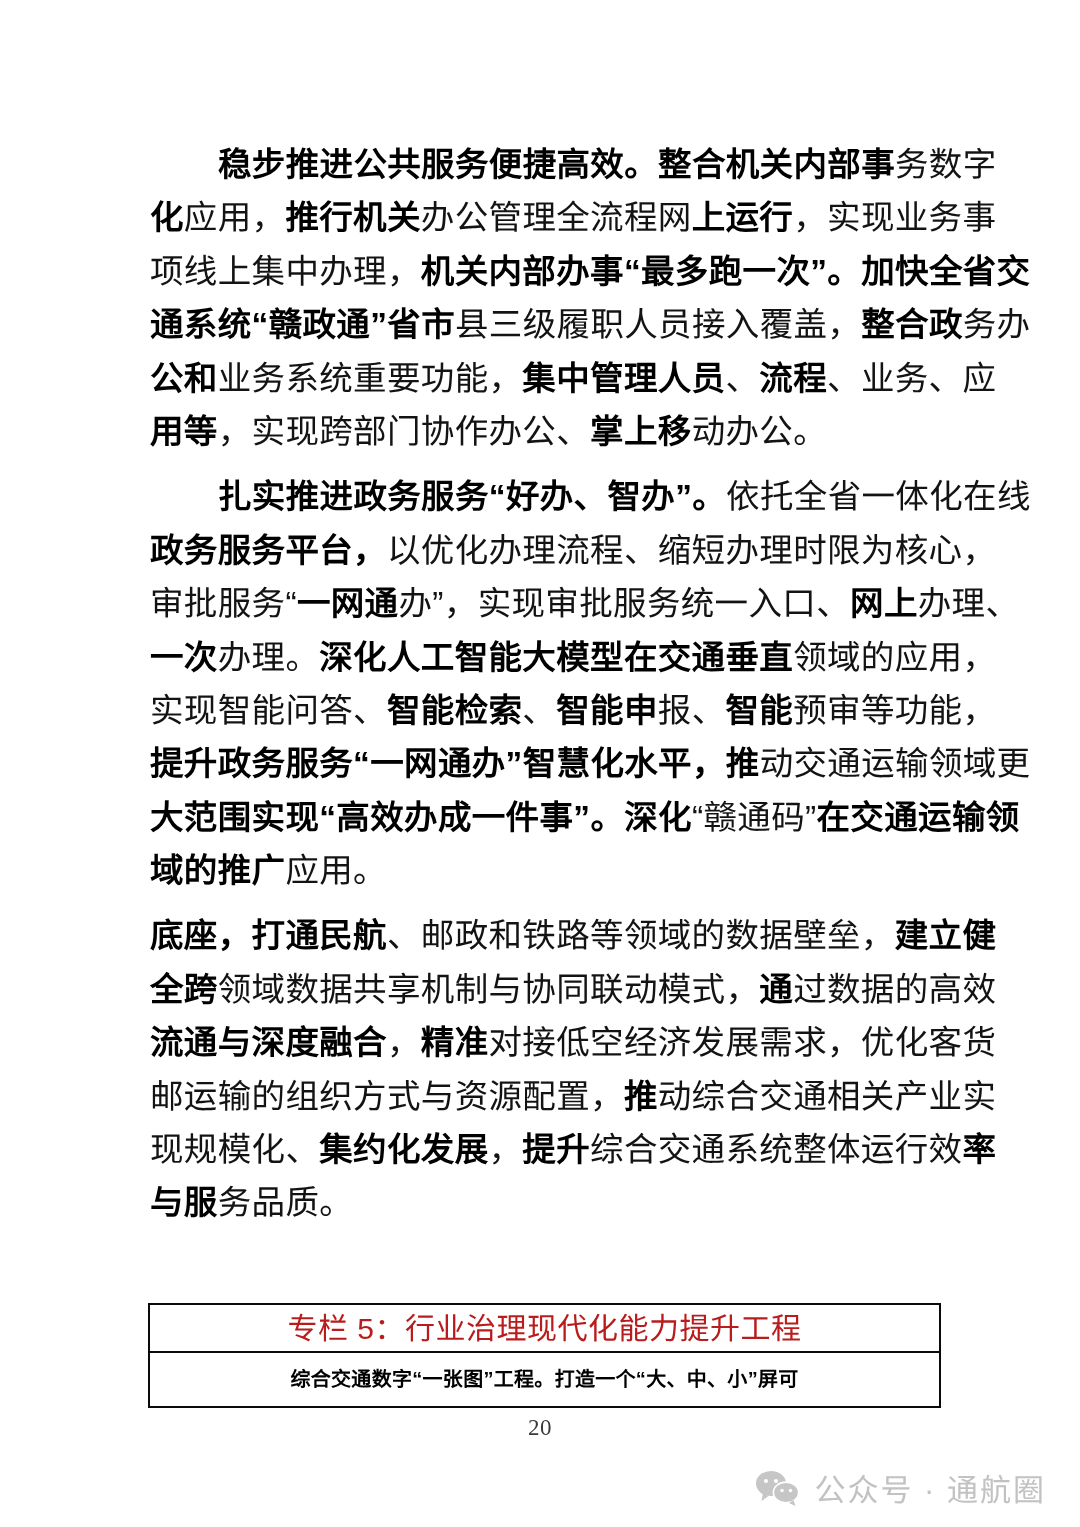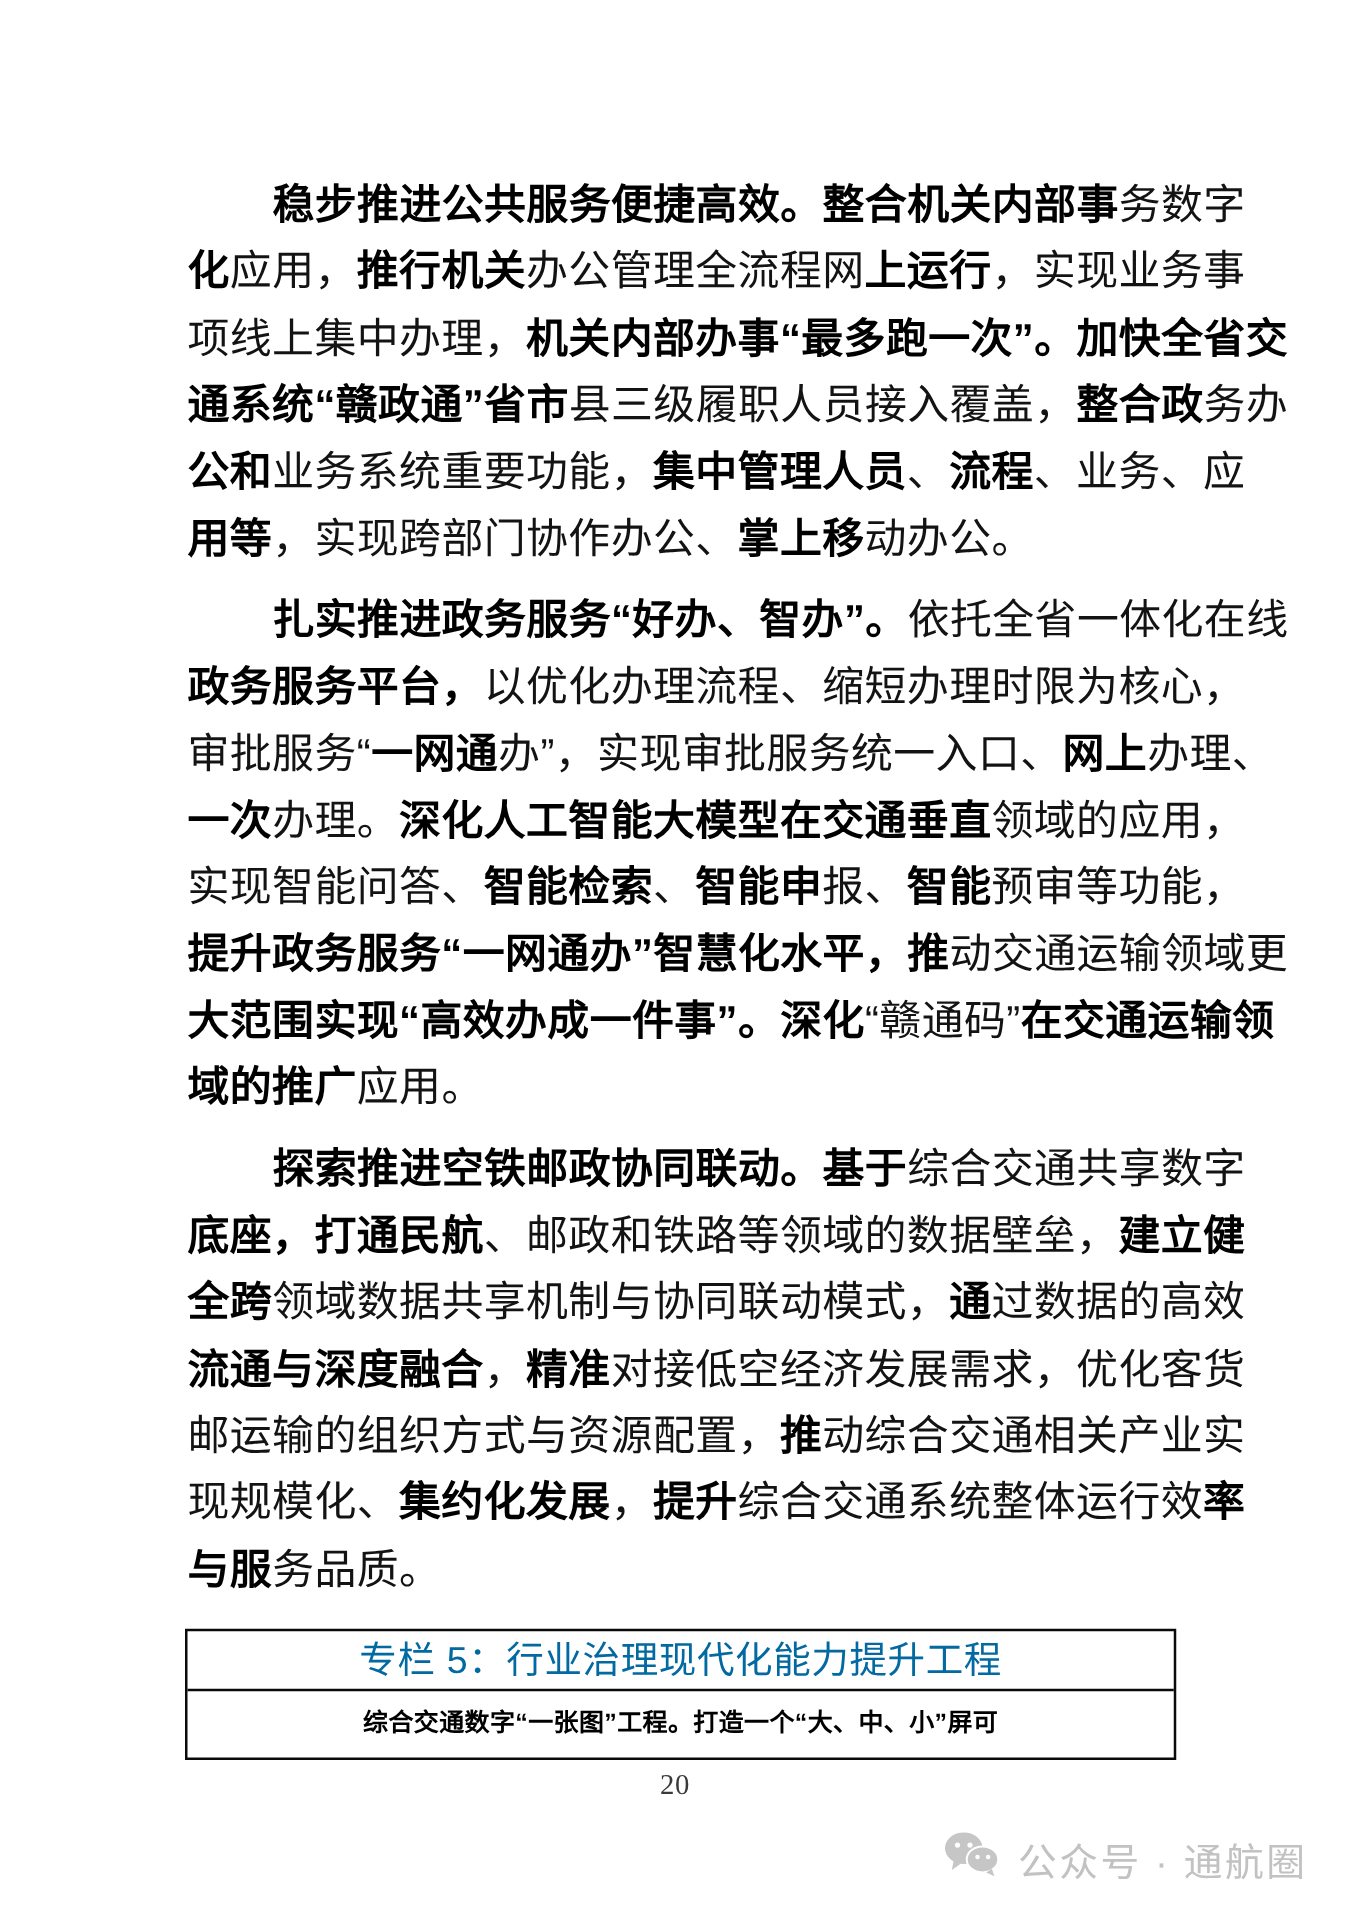--- a/index.html
+++ b/index.html
@@ -82,21 +82,21 @@
     box-sizing: border-box;
     width: 100%;
   }
   .callout-row.header {
     border-bottom: 2px solid #0a0a0a;
     height: 48px;
     line-height: 48px;
     text-align: center;
     font-size: 30px;
     font-weight: 400;
-    color: #0369a1;
+    color: #b91c1c;
     letter-spacing: 0.5px;
   }
   .callout-row.body {
     height: 53px;
     line-height: 53px;
     text-align: center;
     font-size: 20px;
     font-weight: 700;
     color: #000000;
     letter-spacing: 0.3px;
@@ -115,21 +115,21 @@
     color: #3a3a3a;
     letter-spacing: 0.5px;
   }
 
   
   .watermark {
     position: absolute;
     right: 34px;
     top: 1465px;
     display: flex;
-    align-items: flex-start;
+    align-items: center;
     gap: 13px;
     color: #c2c2c2;
     font-size: 31px;
     letter-spacing: 2px;
     user-select: none;
   }
   .watermark .wm-text {
     color: #c2c2c2;
     font-weight: 400;
     white-space: nowrap;
@@ -158,21 +158,20 @@
         <div class="line indent full"><span class="b">扎实推进政务服务“好办、智办”。</span><span class="r">依托全省一体化在线</span></div>
         <div class="line full"><span class="b">政务服务平台，</span><span class="r">以优化办理流程、缩短办理时限为核心，</span></div>
         <div class="line full"><span class="r">审批服务“</span><span class="b">一网通</span><span class="r">办”，实现审批服务统一入口、</span><span class="b">网上</span><span class="r">办理、</span></div>
         <div class="line full"><span class="b">一次</span><span class="r">办理。</span><span class="b">深化人工智能大模型在交通垂直</span><span class="r">领域的应用，</span></div>
         <div class="line full"><span class="r">实现智能问答、</span><span class="b">智能检索</span><span class="r">、</span><span class="b">智能申</span><span class="r">报、</span><span class="b">智能</span><span class="r">预审等功能，</span></div>
         <div class="line full"><span class="b">提升政务服务“一网通办”智慧化水平，</span><span class="b">推</span><span class="r">动交通运输领域更</span></div>
         <div class="line full"><span class="b">大范围实现“高效办成一件事”。</span><span class="b">深化</span><span class="r">“赣通码”</span><span class="b">在交通运输领</span></div>
         <div class="line full"><span class="b">域的推广</span><span class="r">应用。</span></div>
       </div>
       <div class="para" id="para-air-rail-post">
-        <div class="line indent full"><span class="b">探索推进空铁邮政协同联动。基于</span><span class="r">综合交通共享数字</span></div>
         <div class="line full"><span class="b">底座，</span><span class="b">打通民航</span><span class="r">、邮政和铁路等领域的数据壁垒，</span><span class="b">建立健</span></div>
         <div class="line full"><span class="b">全跨</span><span class="r">领域数据共享机制与协同联动模式，</span><span class="b">通</span><span class="r">过数据的高效</span></div>
         <div class="line full"><span class="b">流通与深度融合</span><span class="r">，</span><span class="b">精准</span><span class="r">对接低空经济发展需求，优化客货</span></div>
         <div class="line full"><span class="r">邮运输的组织方式与资源配置，</span><span class="b">推</span><span class="r">动综合交通相关产业实</span></div>
         <div class="line full"><span class="r">现规模化、</span><span class="b">集约化发展</span><span class="r">，</span><span class="b">提升</span><span class="r">综合交通系统整体运行效</span><span class="b">率</span></div>
         <div class="line full"><span class="b">与服</span><span class="r">务品质。</span></div>
       </div>
     </div>
 
   <div class="callout-table">

